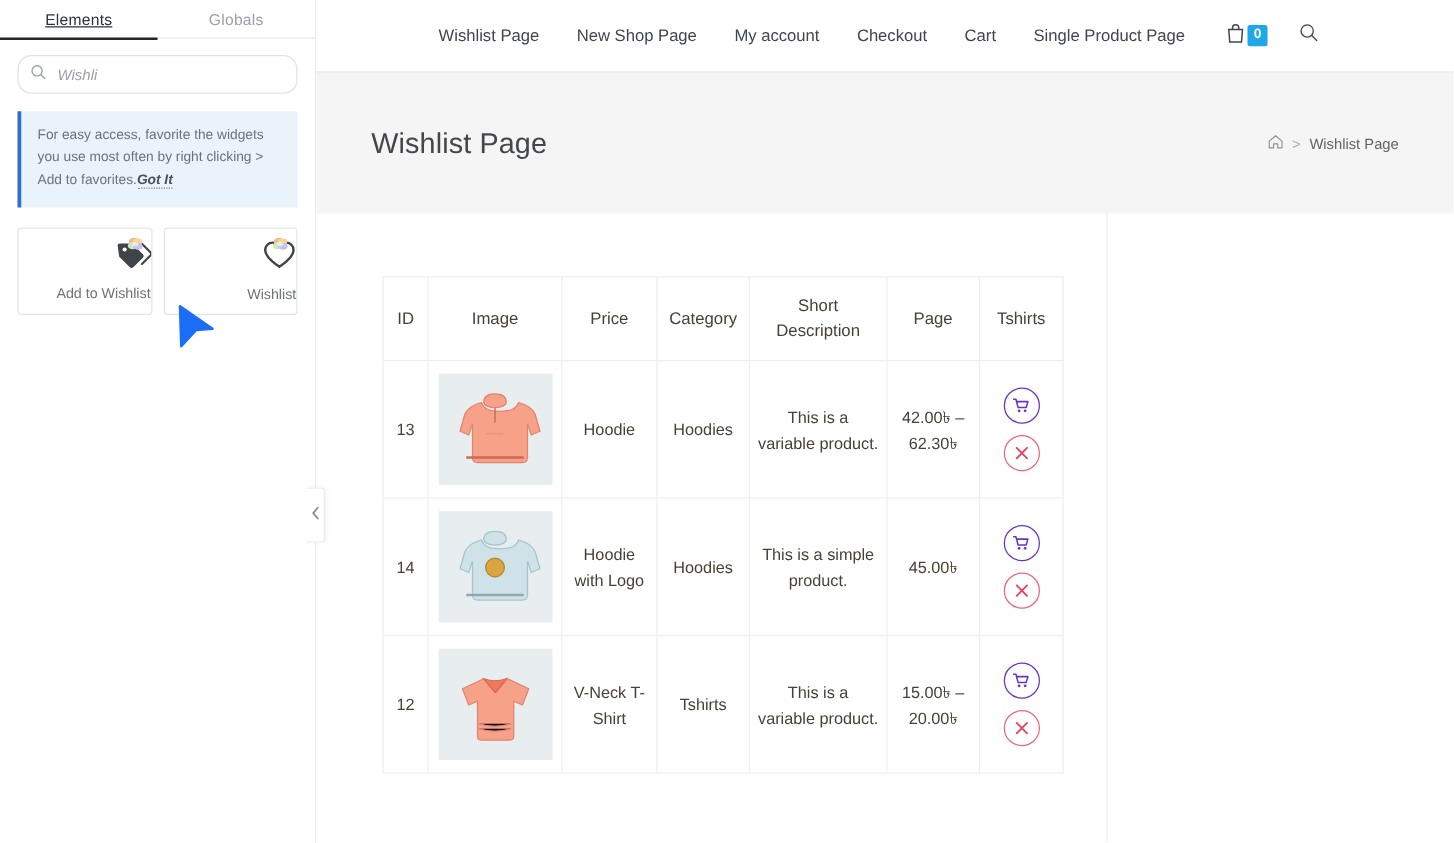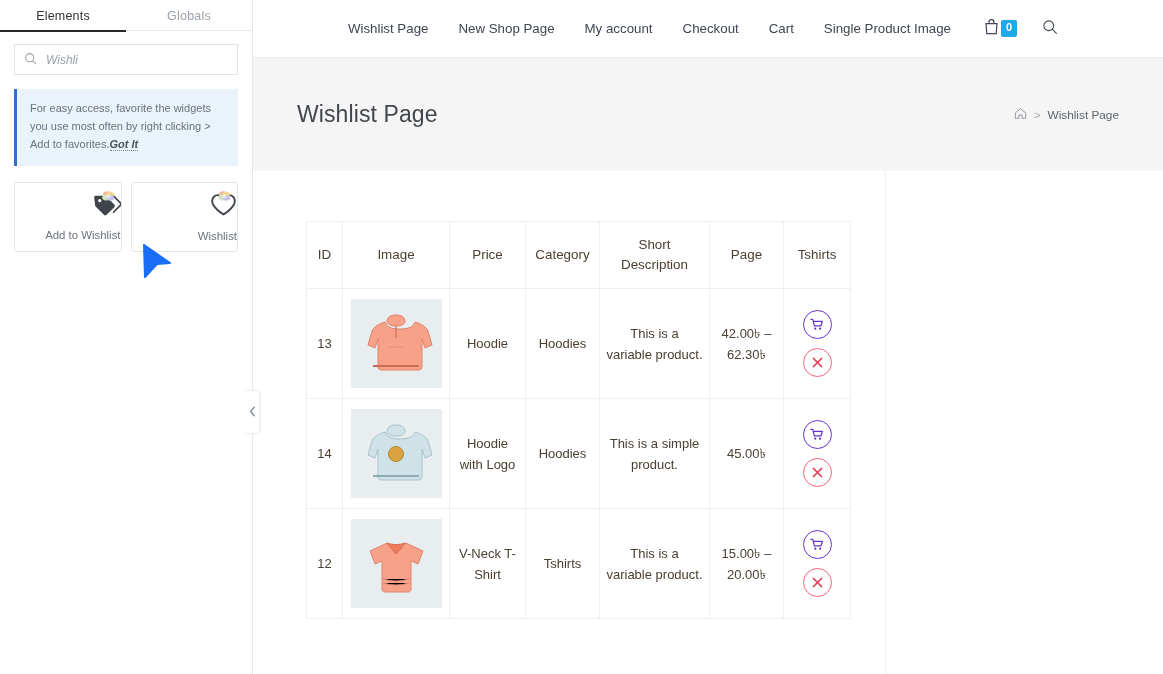--- a/index.html
+++ b/index.html
@@ -22,29 +22,29 @@
   .panel-tabs {
     display: flex; height: 31px;
     border-bottom: 1px solid #e6e9ec;
     background: #fff;
   }
   .panel-tab {
     flex: 1; display: flex; align-items: center; justify-content: center;
     font-size: 12.5px; color: #9aa1a9; letter-spacing: .2px;
     height: 31px; cursor: pointer; position: relative;
   }
-  .panel-tab.active { color: #2c3338; font-weight: 400; }
+  .panel-tab.active { color: #2c3338; font-weight: 400; text-decoration: underline; }
   .panel-tab.active::after {
     content: ""; position: absolute; left: 0; right: 0; bottom: -1px;
     height: 2px; background: #26292c;
   }
 
   .search-wrap { padding: 13px 14px 0 14px; }
   .search-box {
-    height: 31px; border: 1px solid #e0e3e6; border-radius: 0;
+    height: 31px; border: 1px solid #e0e3e6; border-radius: 11px;
     display: flex; align-items: center; padding: 0 9px; background: #fff;
   }
   .search-box svg { flex: 0 0 auto; }
   .search-input {
     border: 0; outline: 0; margin-left: 9px; font-size: 12px;
     font-style: italic; color: #9aa1a9; background: transparent;
     font-family: "Liberation Sans", sans-serif; width: 100%;
   }
 
   .notice {
@@ -251,21 +251,21 @@
 
   <section class="preview">
 
     <nav class="site-nav">
       <div class="nav-links">
         <a href="#">Wishlist Page</a>
         <a href="#">New Shop Page</a>
         <a href="#">My account</a>
         <a href="#">Checkout</a>
         <a href="#">Cart</a>
-        <a href="#">Single Product Image</a>
+        <a href="#">Single Product Page</a>
       </div>
       <div class="nav-right">
         <div class="cart-widget">
           <span>
             <svg width="15" height="17" viewBox="0 0 15 17" fill="none">
               <path d="M2 5.6h11l-.8 10H2.8z" stroke="#3f4651" stroke-width="1.2"></path>
               <path d="M5 6V4.2A2.5 2.5 0 0 1 7.5 1.7 2.5 2.5 0 0 1 10 4.2V6" stroke="#3f4651" stroke-width="1.2" fill="none"></path>
             </svg>
           </span>
           <span class="cart-count">0</span>

